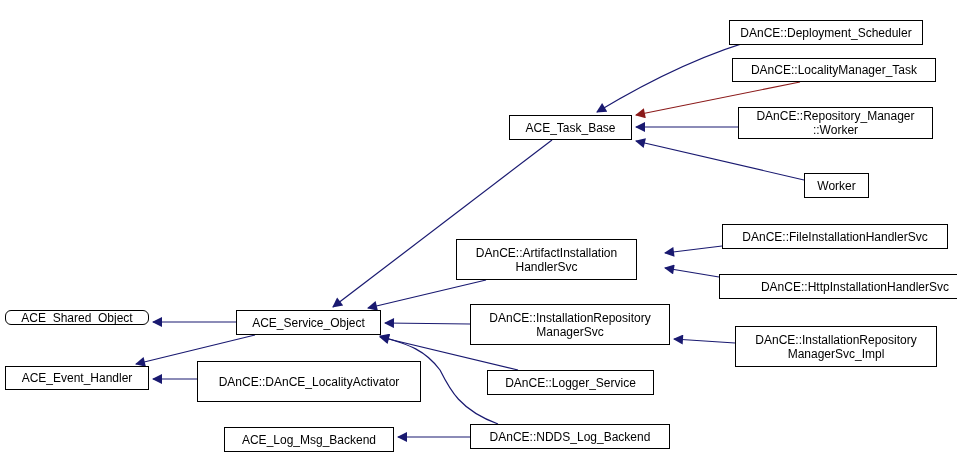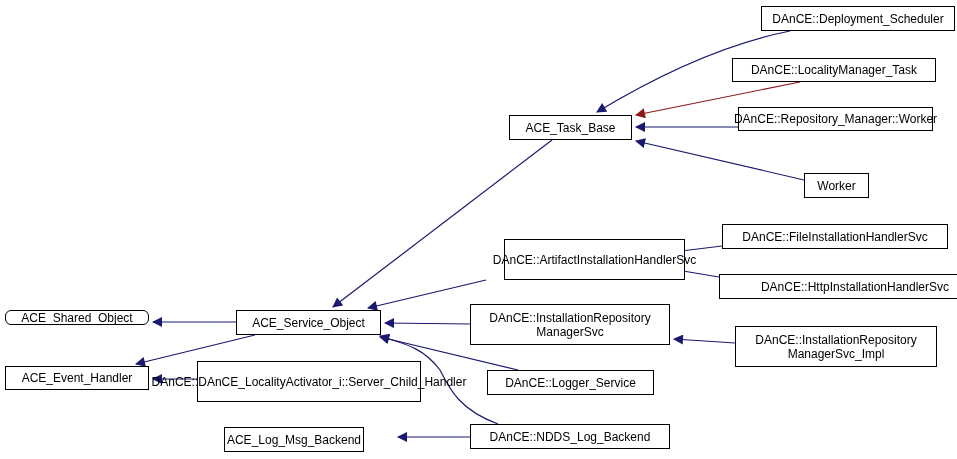--- a/index.html
+++ b/index.html
@@ -35,43 +35,43 @@
     <path d="M 470,324 L 385,323" fill="none" stroke="#191970" stroke-width="1.2" marker-end="url(#arrow-public)"></path>
     <path d="M 735,343 L 674,339" fill="none" stroke="#191970" stroke-width="1.2" marker-end="url(#arrow-public)"></path>
     <path d="M 518,370 L 380,337" fill="none" stroke="#191970" stroke-width="1.2" marker-end="url(#arrow-public)"></path>
     <path d="M 498,424 C 460,410 450,390 440,370 C 425,350 410,345 380,336" fill="none" stroke="#191970" stroke-width="1.2" marker-end="url(#arrow-public)"></path>
     <path d="M 236,322 L 153,322" fill="none" stroke="#191970" stroke-width="1.2" marker-end="url(#arrow-public)"></path>
     <path d="M 255,335 L 136,364" fill="none" stroke="#191970" stroke-width="1.2" marker-end="url(#arrow-public)"></path>
     <path d="M 197,379 L 153,379" fill="none" stroke="#191970" stroke-width="1.2" marker-end="url(#arrow-public)"></path>
     <path d="M 470,437 L 398,437" fill="none" stroke="#191970" stroke-width="1.2" marker-end="url(#arrow-public)"></path>
   </svg>
 
-<div class="node" style="left:729px;top:6px;width:194px;height:25px;margin-left:32px;">
+<div class="node" style="left:729px;top:20px;width:194px;height:25px;">
   <span class="line">DAnCE::Deployment_Scheduler</span>
 </div>
 <div class="node" style="left:732px;top:58px;width:204px;height:24px;">
   <span class="line">DAnCE::LocalityManager_Task</span>
 </div>
-<div class="node" style="left:738px;top:107px;width:195px;height:24px;flex-direction:row;align-items:center;">
+<div class="node" style="left:738px;top:107px;width:195px;height:32px;flex-direction:column;align-items:center;">
   <span class="line">DAnCE::Repository_Manager</span>
   <span class="line">::Worker</span>
 </div>
 <div class="node" style="left:804px;top:173px;width:65px;height:25px;">
   <span class="line">Worker</span>
 </div>
 <div class="node" style="left:509px;top:115px;width:123px;height:25px;">
   <span class="line">ACE_Task_Base</span>
 </div>
 <div class="node" style="left:722px;top:224px;width:226px;height:25px;">
   <span class="line">DAnCE::FileInstallationHandlerSvc</span>
 </div>
 <div class="node" style="left:719px;top:274px;width:272px;height:25px;">
   <span class="line">DAnCE::HttpInstallationHandlerSvc</span>
 </div>
-<div class="node" style="left:504px;top:239px;width:181px;height:41px;flex-direction:row;">
+<div class="node" style="left:456px;top:239px;width:181px;height:41px;flex-direction:column;">
   <span class="line">DAnCE::ArtifactInstallation</span>
   <span class="line">HandlerSvc</span>
 </div>
 <div class="node" style="left:5px;top:310px;width:144px;height:15px;border-radius:6px;">
   <span class="line">ACE_Shared_Object</span>
 </div>
 <div class="node" style="left:236px;top:310px;width:145px;height:25px;">
   <span class="line">ACE_Service_Object</span>
 </div>
 <div class="node" style="left:470px;top:304px;width:200px;height:41px;flex-direction:column;">
@@ -80,23 +80,22 @@
 </div>
 <div class="node" style="left:735px;top:326px;width:202px;height:41px;flex-direction:column;">
   <span class="line">DAnCE::InstallationRepository</span>
   <span class="line">ManagerSvc_Impl</span>
 </div>
 <div class="node" style="left:5px;top:366px;width:144px;height:24px;">
   <span class="line">ACE_Event_Handler</span>
 </div>
 <div class="node" style="left:197px;top:361px;width:224px;height:41px;flex-direction:row;">
   <span class="line">DAnCE::DAnCE_LocalityActivator</span>
-  <span class="line">_i::Server_Child_Handler</span>
 </div>
 <div class="node" style="left:487px;top:370px;width:167px;height:25px;justify-content:center;">
   <span class="line">DAnCE::Logger_Service</span>
 </div>
-<div class="node" style="left:224px;top:427px;width:140px;height:25px;">
+<div class="node" style="left:224px;top:427px;width:170px;height:25px;">
   <span class="line">ACE_Log_Msg_Backend</span>
 </div>
 <div class="node" style="left:470px;top:424px;width:200px;height:25px;">
   <span class="line">DAnCE::NDDS_Log_Backend</span>
 </div>
 
 </body></html>

